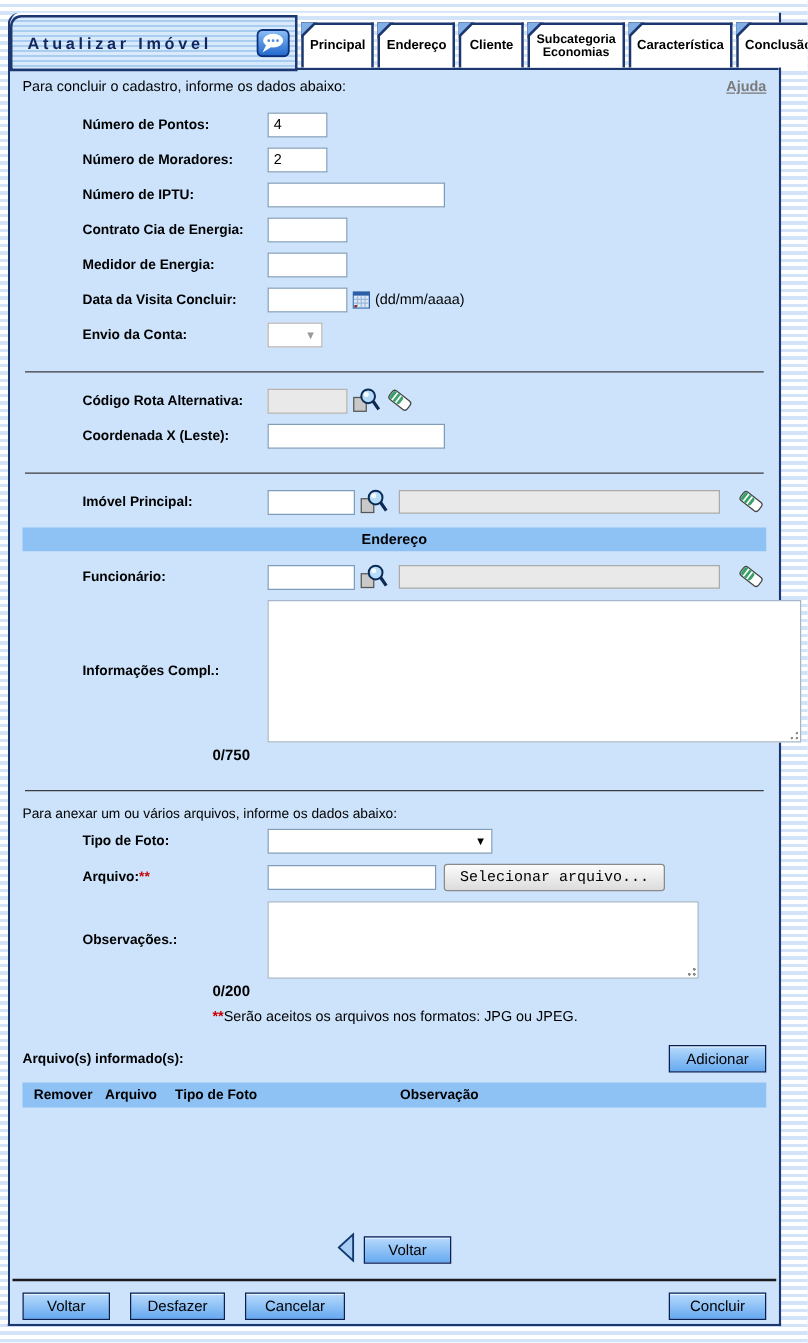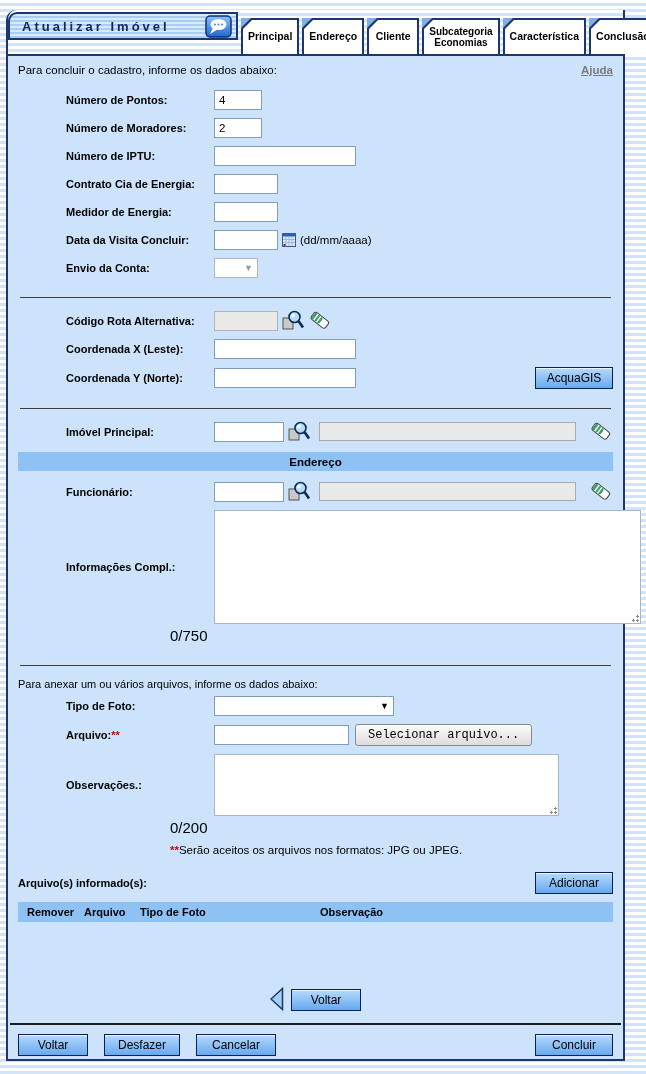--- a/index.html
+++ b/index.html
@@ -18,21 +18,21 @@
     display:flex; flex-direction:column;
   }
   
   .header {
     position:relative; height:46px; flex:0 0 46px;
     background:repeating-linear-gradient(to bottom,#ffffff 0 3px,#d3e4f8 3px 6px);
     border-bottom:2px solid #1c3770;
     border-radius:10px 0 0 0;
   }
   .titlebar {
-    position:absolute; left:0px; top:2px; width:230px; height:28px;
+    position:absolute; left:0px; top:2px; width:230px; height:45px;
     background:repeating-linear-gradient(to bottom,#d9eafd 0 2px,#a9cdf0 2px 4px);
     border:2px solid #1c3770;
     border-radius:9px 0 0 0;
     display:flex; align-items:center; justify-content:space-between;
     padding:0 4px 0 12px;
   }
   .titlebar .ttl {
     font-size:13px; font-weight:bold; color:#10265c; letter-spacing:3px; white-space:nowrap;
   }
   .tabs {
@@ -85,21 +85,21 @@
     border:1px solid #a5b6c8; background:#fff; resize:none;
     font-family:"Liberation Sans",sans-serif; font-size:11.5px; padding:2px 4px; display:block;
   }
   .ta-grip {
     position:absolute; right:2px; bottom:2px; width:9px; height:9px; pointer-events:none;
     background:
       radial-gradient(circle at 7.5px 7.5px,#8a8a8a 1px,transparent 1.2px),
       radial-gradient(circle at 7.5px 3.5px,#8a8a8a 1px,transparent 1.2px),
       radial-gradient(circle at 3.5px 7.5px,#8a8a8a 1px,transparent 1.2px);
   }
-  .counter { font-weight:normal; margin:3px 0 10px 152px; font-size:15px; }
+  .counter { font-weight:bold; margin:3px 0 10px 152px; font-size:12px; }
   .btn {
     font-family:"Liberation Sans",sans-serif; font-size:12px; color:#000;
     background:linear-gradient(to bottom,#b7dafc,#66a9f0);
     border:1px solid #0a1f52; height:22px; padding:0 10px; cursor:pointer;
     box-shadow:inset 0 1px 0 rgba(255,255,255,.7);
   }
   .file-btn {
     font-family:Liberation Mono, monospace; font-size:12px; color:#000;
     background:linear-gradient(to bottom,#fbfbfb,#dcdcdc);
     border:1px solid #8a8a8a; border-radius:3px; height:22px; padding:0 12px;
@@ -243,25 +243,20 @@
             <line x1="6" y1="6.6" x2="6" y2="13.9" stroke="#ffffff" stroke-width="1.4"></line>
             <line x1="9.5" y1="6.6" x2="9.5" y2="13.9" stroke="#ffffff" stroke-width="1.4"></line>
           </g>
         </svg>
       </span>
     </div>
     <div class="frow">
       <span class="lbl">Coordenada X (Leste):</span>
       <input class="inp w142" value="" style="">
     </div>
-    <div class="frow">
-      <span class="lbl">Coordenada Y (Norte):</span>
-      <input class="inp w142" value="" style="">
-      <button class="btn" style="margin-left:auto; min-width:78px">AcquaGIS</button>
-    </div>
 
     <hr class="divider">
 
     <div class="frow">
       <span class="lbl">Imóvel Principal:</span>
       <input class="inp w70" value="" style="">
       <span class="icon-btn">
         <svg width="23" height="21" viewBox="0 0 23 21">
           <rect x="1" y="8" width="10" height="11" fill="#c9c9c9" stroke="#555"></rect>
           <circle cx="12.5" cy="7" r="5.5" fill="#b5dcf8" stroke="#0d2a55" stroke-width="1.6"></circle>

